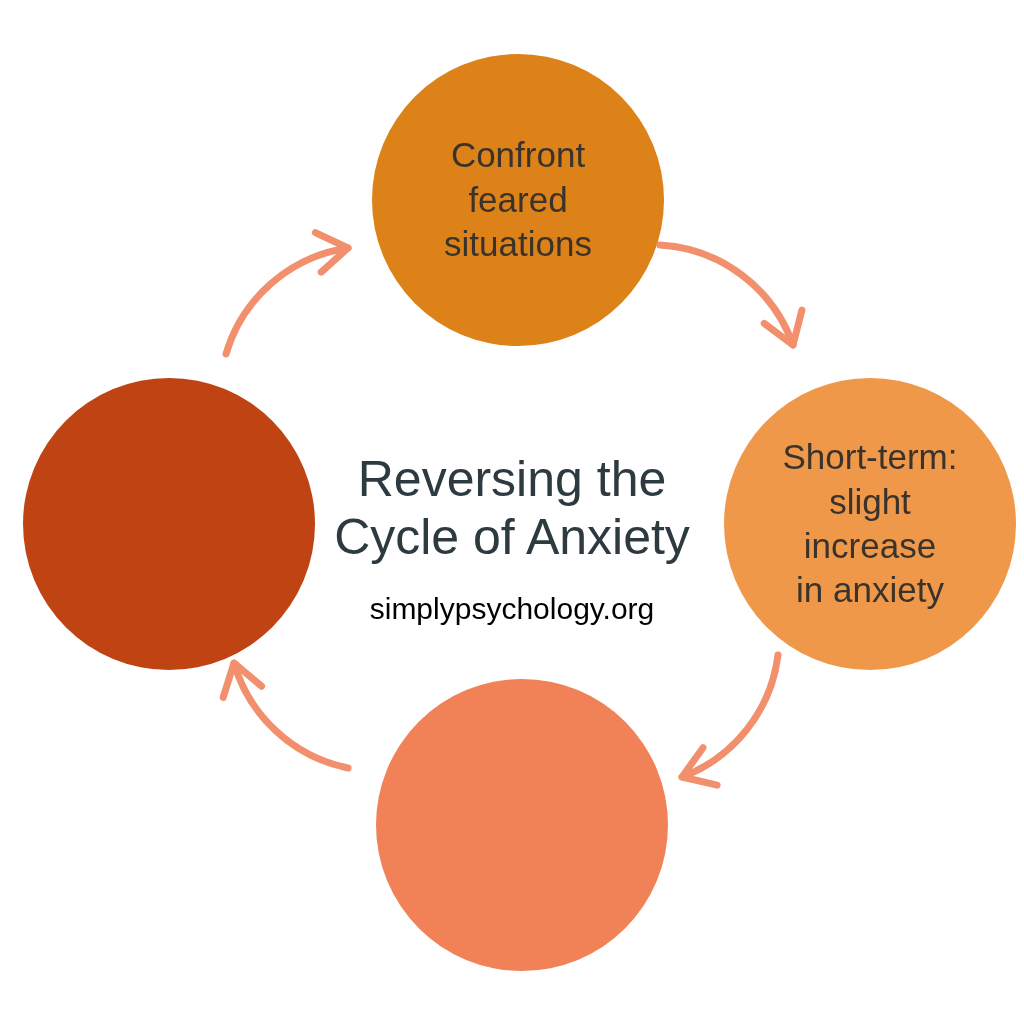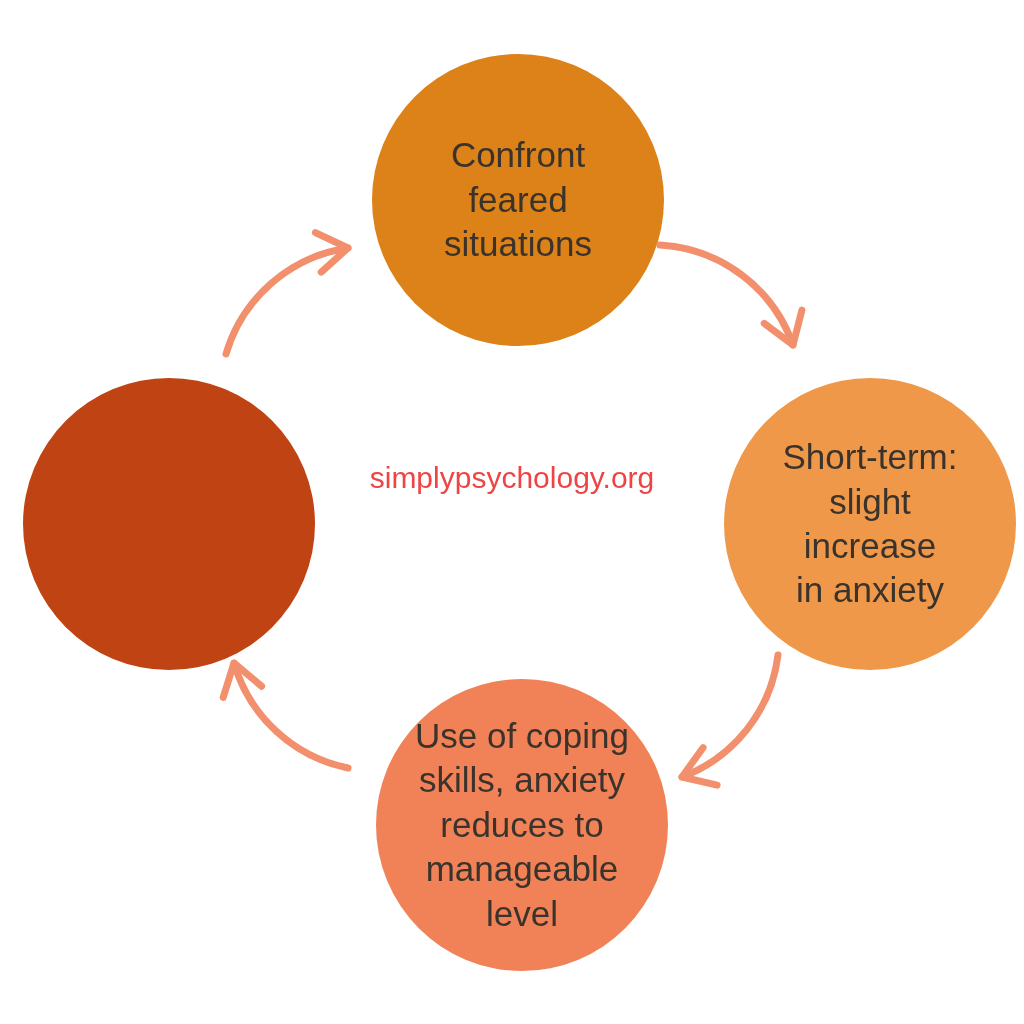--- a/index.html
+++ b/index.html
@@ -42,24 +42,24 @@
   }
   .center-title {
     margin: 0;
     font-size: 50px;
     line-height: 1.16;
     font-weight: 300;
     color: #2d3a40;
     white-space: pre-line;
   }
   .center-source {
-    margin-top: 11px;
+    margin-top: 26px;
     font-size: 30px;
     font-weight: 300;
-    color: #ef4444;
+    color: #000000;
   }
 </style>
 </head>
 <body>
 
 <div class="stage">
 
   <svg class="layer" width="1024" height="1024" viewBox="0 0 1024 1024">
     <defs>
       <marker id="ah" viewBox="0 0 52 52" markerWidth="52" markerHeight="52" refX="36" refY="26" orient="auto" markerUnits="userSpaceOnUse">
@@ -82,24 +82,21 @@
 
   <div class="node-label" id="label-top">Confront
 feared
 situations</div>
 
   <div class="node-label" id="label-right">Short-term:
 slight
 increase
 in anxiety</div>
 
-  <div class="node-label" id="label-bottom">Use of coping
-skills, anxiety
-reduces to
-manageable
-level</div>
 
 
   <div class="center-block">
+    <h1 class="center-title">Reversing the
+Cycle of Anxiety</h1>
     <div class="center-source">simplypsychology.org</div>
   </div>
 
 </div>
 
 </body></html>

